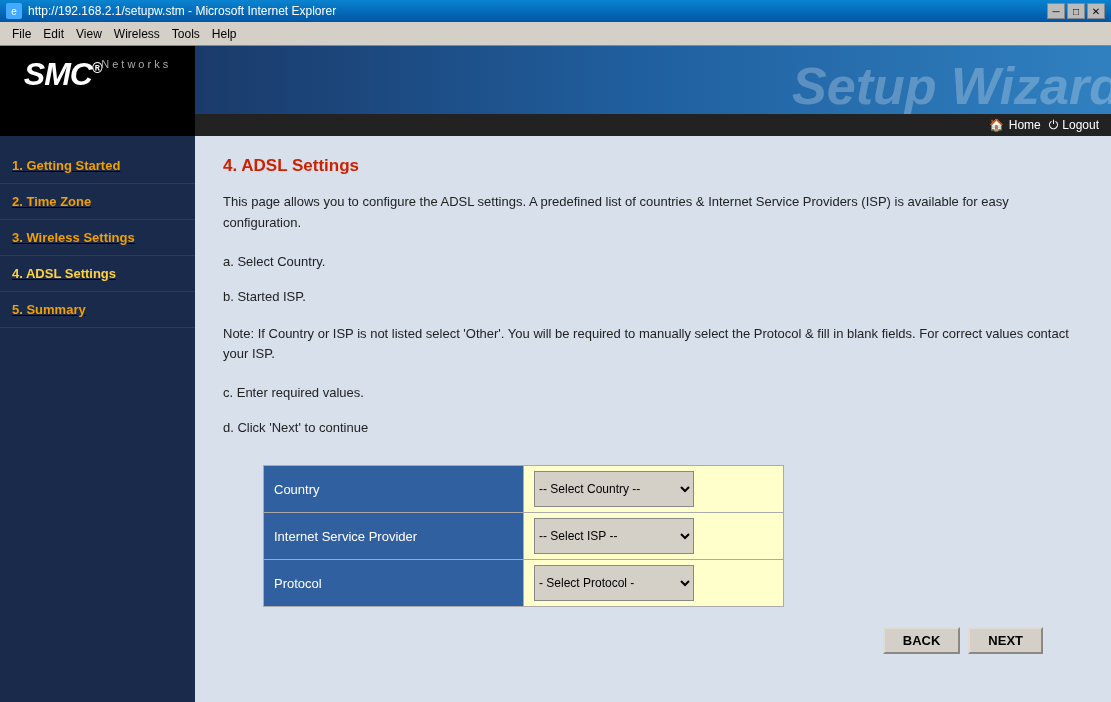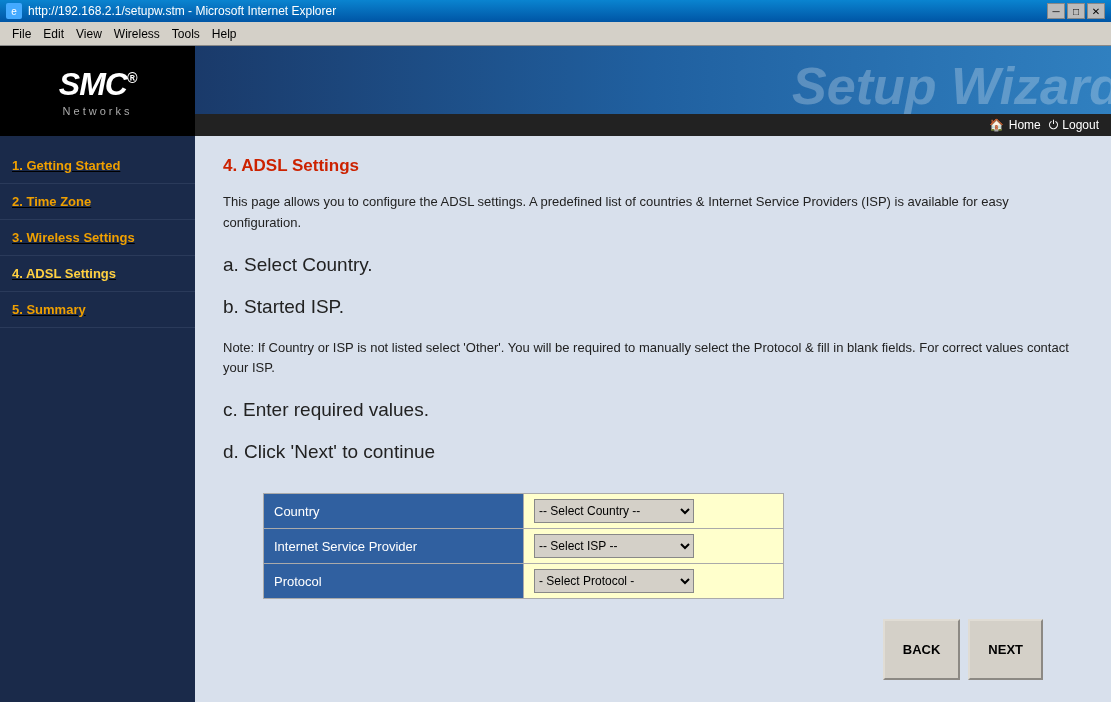--- a/index.html
+++ b/index.html
@@ -129,22 +129,22 @@
       background: #000;
       height: 90px;
       display: flex;
       align-items: stretch;
       position: relative;
     }
     .smc-logo-area {
       background: #000;
       width: 195px;
       display: flex;
-      flex-direction: column;
-      align-items: center;
+      flex-direction: row;
+      align-items: flex-start;
       justify-content: center;
       padding: 10px 16px;
       flex-shrink: 0;
     }
     .smc-logo-text {
       color: white;
       font-size: 32px;
       font-weight: bold;
       font-style: italic;
       letter-spacing: -1px;
@@ -241,21 +241,21 @@
       margin-bottom: 16px;
     }
     .description {
       color: #222;
       font-size: 13px;
       line-height: 1.6;
       margin-bottom: 12px;
     }
     .step-text {
       color: #222;
-      font-size: 19px;
+      font-size: 13px;
       margin: 20px 0;
     }
     .note-text {
       color: #222;
       font-size: 13px;
       line-height: 1.6;
       margin: 12px 0;
     }
 
     
@@ -275,33 +275,33 @@
     }
     .settings-table tr td:last-child {
       background: #ffffcc;
       width: 260px;
     }
     .settings-table select {
       width: 160px;
       font-size: 12px;
       background: #d4d0c8;
       border: 1px solid #888;
-      height: 24px;
+      height: 36px;
     }
 
     
     .buttons-row {
       display: flex;
       justify-content: flex-end;
       gap: 8px;
       margin-top: 20px;
       margin-right: 40px;
     }
     .nav-button {
-      padding: 21px 18px;
+      padding: 4px 18px;
       font-size: 13px;
       background: #d4d0c8;
       border: 2px outset #e0dcd4;
       cursor: pointer;
       color: #000;
       font-weight: bold;
       min-width: 55px;
       text-align: center;
     }
   </style>

